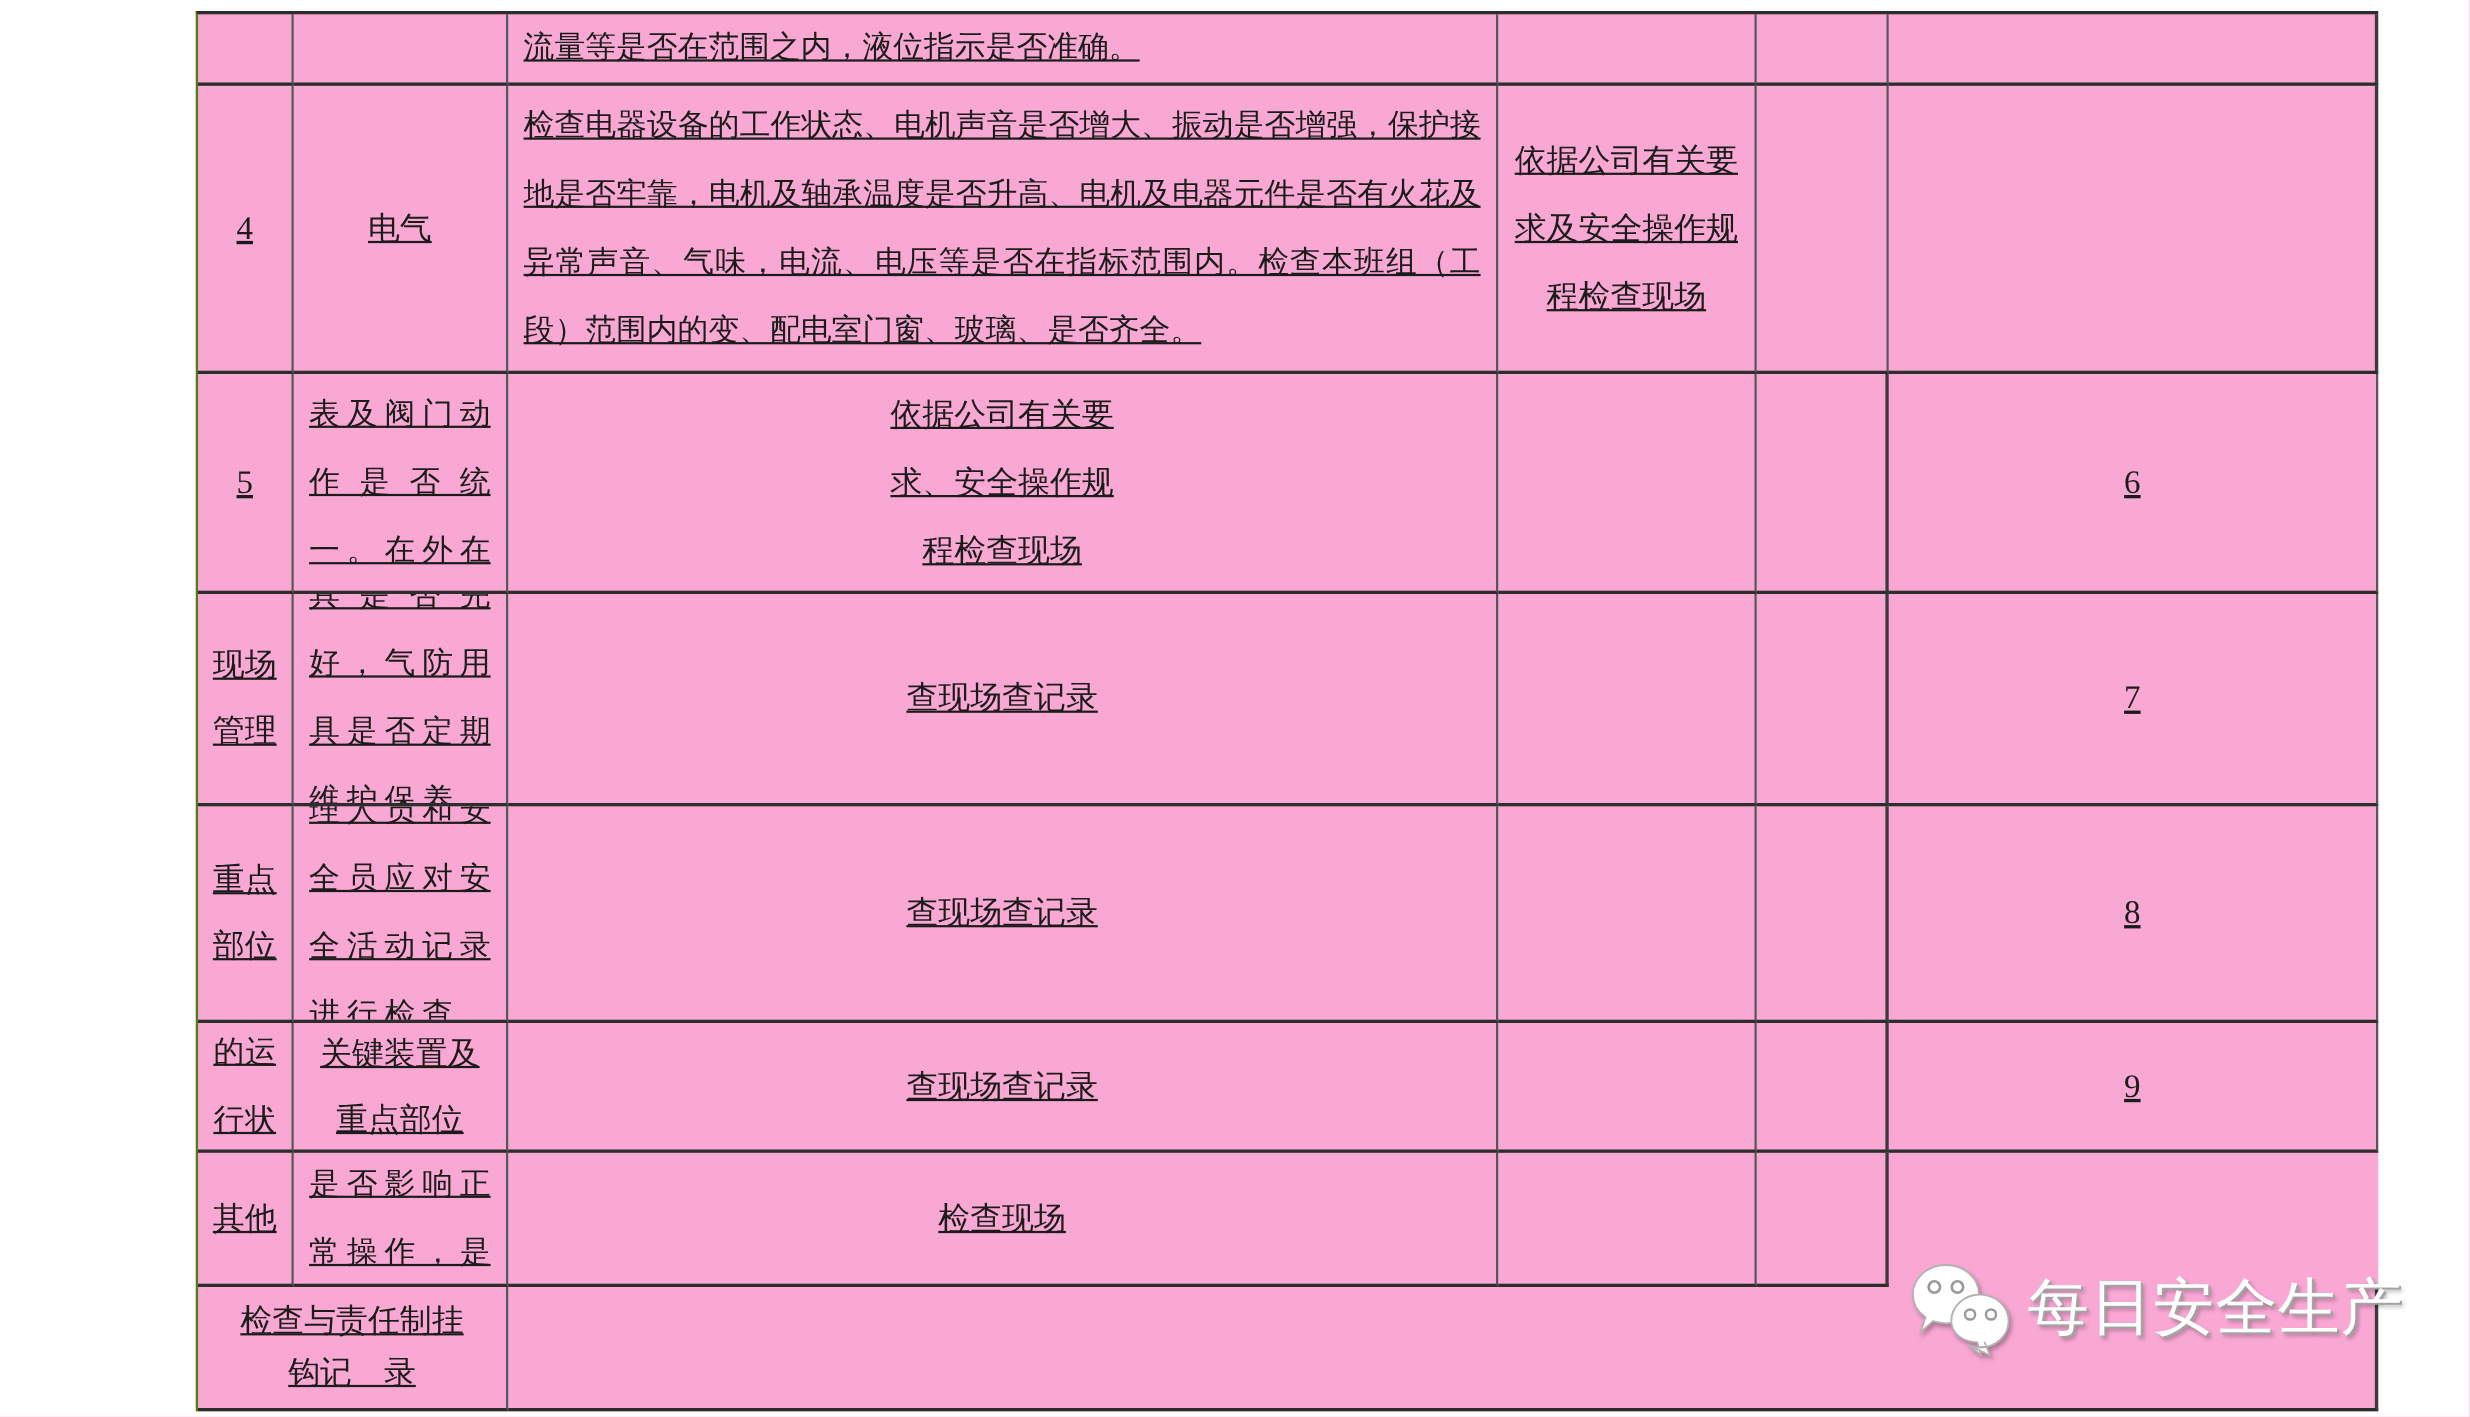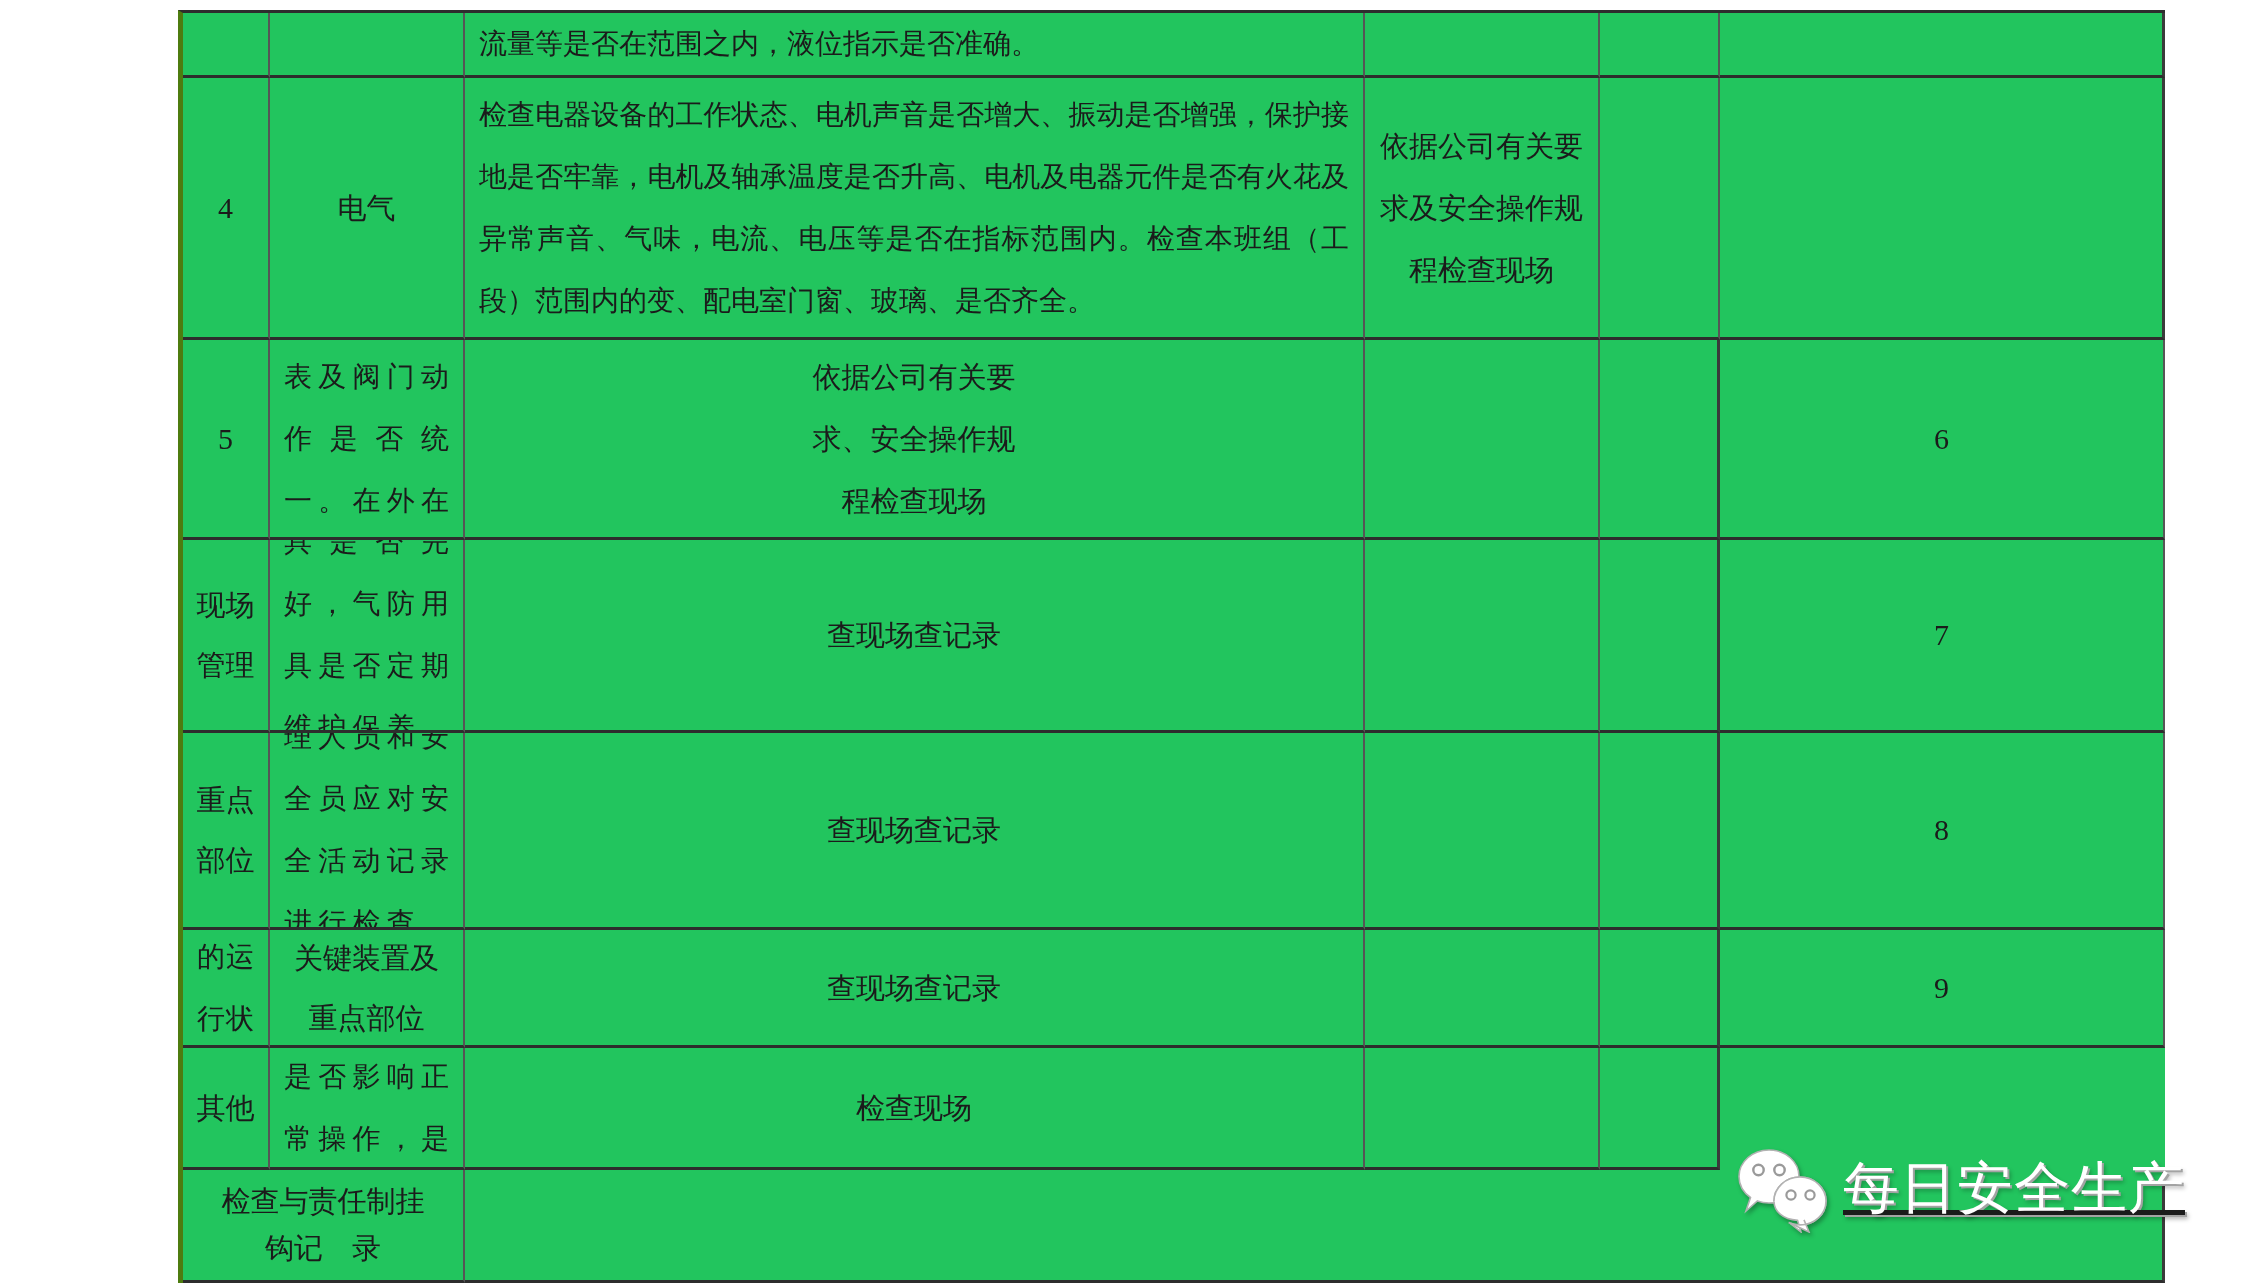--- a/index.html
+++ b/index.html
@@ -8,43 +8,44 @@
     font-family:"Liberation Serif","DejaVu Serif",serif;
     color:#1b1b1b; overflow:hidden;
   }
   .table {
     position:absolute; left:178px; top:10px;
     width:1982px;
     display:grid;
     grid-template-columns:87px 195px 900px 235px 120px 445px;
     grid-template-rows:65px 262px 200px 193px 197px 118px 122px 113px;
     border-top:3px solid #2d2d2d;
-    border-left:5px solid #4d7c0f;
-    background:#22c55e;
+    border-left:2px solid #4d7c0f;
+    background:#f9a8d4;
+    text-decoration:underline;
   }
   .cell {
     border-right:2px solid #565656;
     border-bottom:3px solid #2d2d2d;
     box-sizing:border-box;
     display:flex; align-items:center; justify-content:center;
     font-size:29px; line-height:62px; overflow:hidden;
   }
   .cell > span { width:100%; text-align:center; white-space:pre-line; }
   .c-desc { justify-content:flex-start; padding:0 14px; font-size:28px; }
   .c-desc > span { text-align:justify; white-space:normal; }
   .c-num > span { font-size:30px; font-family:"Liberation Serif","DejaVu Serif",serif; }
   .c-cat { line-height:60px; }
   .c-method { padding:16px 6px; }
   .f-label { grid-column:1 / 3; line-height:47px; }
   .f-space { grid-column:3 / 7; }
   .last { border-right-width:3px; border-right-color:#3a3a3a; }
 
   .watermark {
     position:absolute; left:1733px; top:1143px; height:92px;
-    display:flex; align-items:center; gap:10px; z-index:5;text-decoration:underline;
+    display:flex; align-items:center; gap:10px; z-index:5;
   }
   .wm-text {
     font-size:56px; letter-spacing:1px; color:#ffffff; white-space:nowrap;
     text-shadow:2px 2px 0 #a3a3a3, 3px 4px 4px rgba(0,0,0,0.30);
   }
   .wm-icon { filter:drop-shadow(2px 3px 2px rgba(0,0,0,0.30)); }
 </style>
 </head>
 <body>
 

